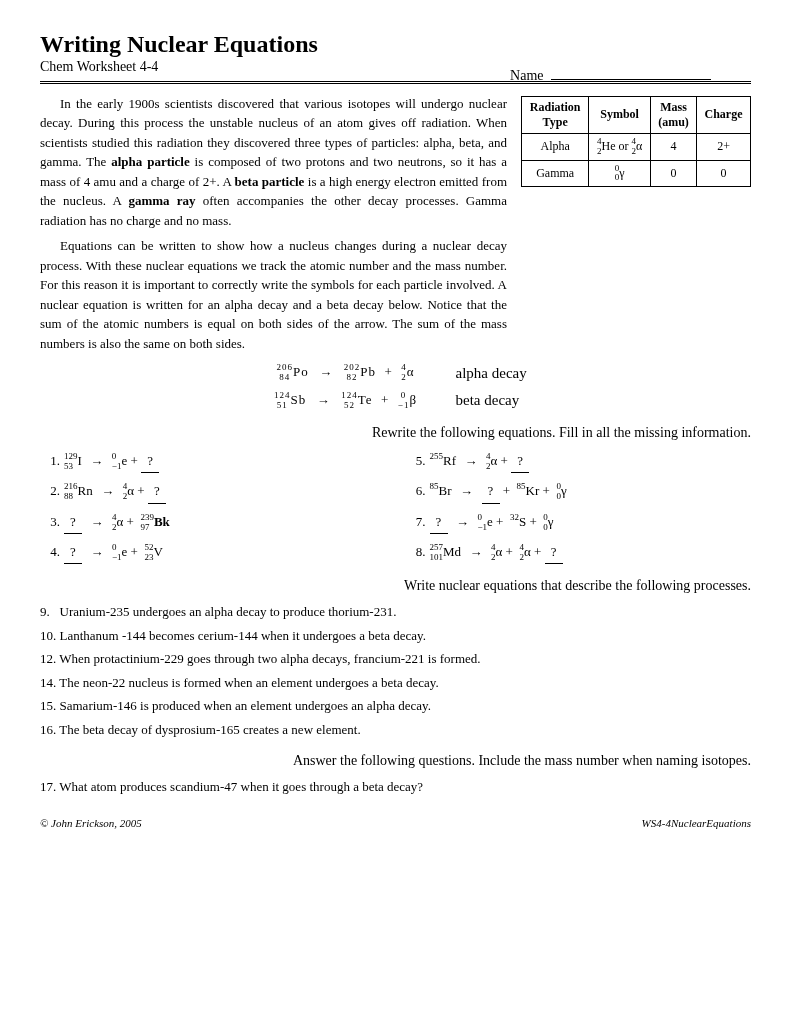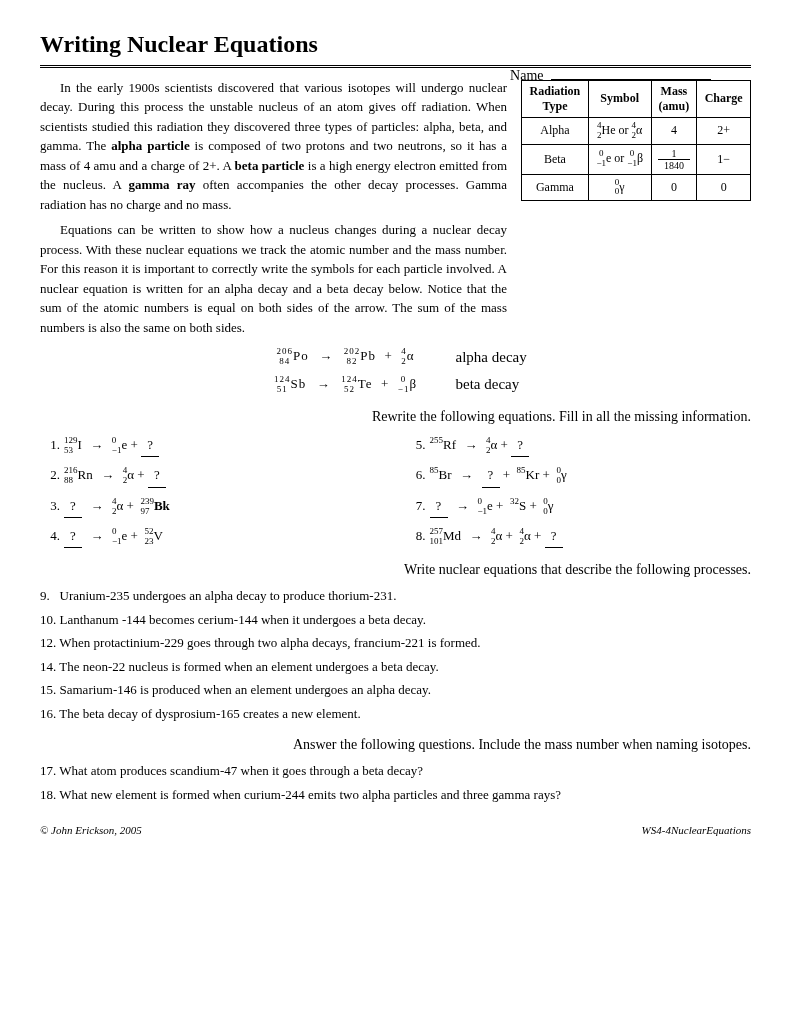--- a/index.html
+++ b/index.html
@@ -142,20 +142,21 @@
       font-size: 9px;
       line-height: 1.1;
       vertical-align: middle;
     }
   </style>
 </head>
 <body>
 
 <div style="position:relative;">
   <div class="title">Writing Nuclear Equations</div>
+  <div class="subtitle">Chem Worksheet 4-4</div>
   <div class="name-line">
     <span>Name</span>
     <span class="name-underline"></span>
   </div>
 </div>
 
 <hr class="header-rule">
 
 <div class="intro-section">
   <div class="intro-text">
@@ -181,34 +182,20 @@
                 <span>2</span>
               </span>He or <span class="small-scripts">
                 <span>4</span>
                 <span>2</span>
               </span>α
           </td>
           <td>4</td>
           <td>2+</td>
         </tr>
         <tr>
-          <td>Beta</td>
-          <td>
-            <span class="small-scripts">
-                <span>0</span>
-                <span>−1</span>
-              </span>e or <span class="small-scripts">
-                <span>0</span>
-                <span>−1</span>
-              </span>β
-          </td>
-          <td><span style="font-size:10px;"><span style="border-bottom:1px solid #000;display:block;text-align:center;">1</span><span style="display:block;text-align:center;">1840</span></span></td>
-          <td>1−</td>
-        </tr>
-        <tr>
           <td>Gamma</td>
           <td>
             <span class="small-scripts">
                 <span>0</span>
                 <span>0</span>
               </span>γ
           </td>
           <td>0</td>
           <td>0</td>
         </tr>
@@ -406,20 +393,19 @@
     <li>15. Samarium-146 is produced when an element undergoes an alpha decay.</li>
     <li>16. The beta decay of dysprosium-165 creates a new element.</li>
   </ul>
 </div>
 
 <div class="section-header">Answer the following questions. Include the mass number when naming isotopes.</div>
 
 <div class="word-problems">
   <ul>
     <li>17. What atom produces scandium-47 when it goes through a beta decay?</li>
-    <li>18. What new element is formed when curium-244 emits two alpha particles and three gamma rays?</li>
   </ul>
 </div>
 
 <div class="footer">
   <span>© John Erickson, 2005</span>
   <span>WS4-4NuclearEquations</span>
 </div>
 
 </body></html>

